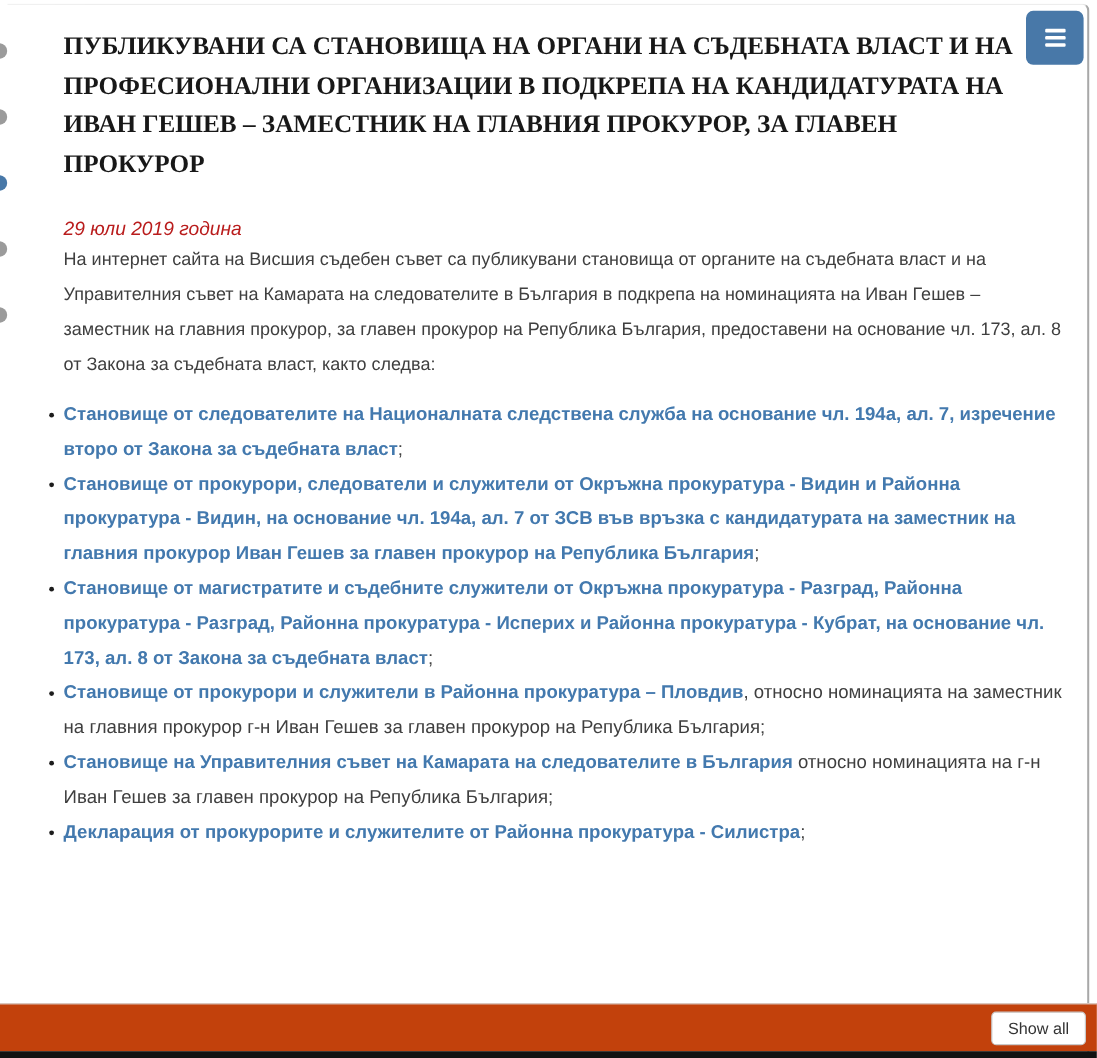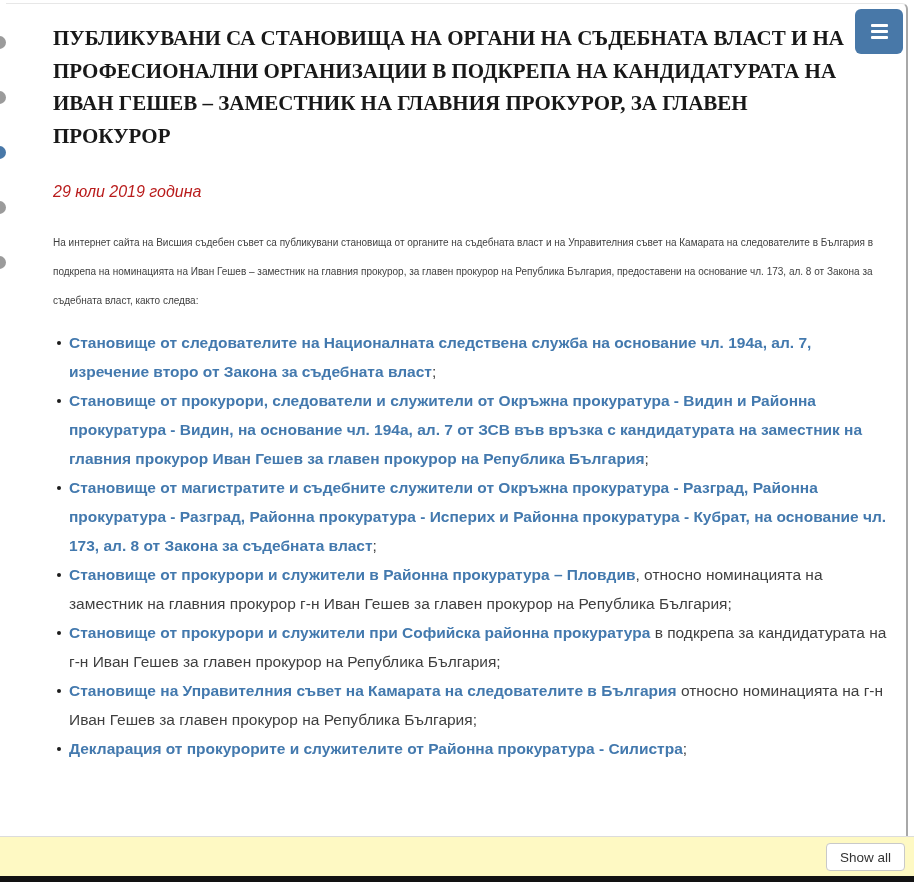--- a/index.html
+++ b/index.html
@@ -54,47 +54,46 @@
   }
 
   .date {
     margin-top:30px;
     font-style:italic;
     font-size:16px; line-height:20px;
     color:#b91c1c;
   }
 
   .intro {
-    margin-top:26px;
-    font-size:10px; line-height:29px;
+    font-size:15px; line-height:29px;
     color:#3f3f3f;
   }
 
   .statements {
     list-style:none;
     margin-top:13px;
   }
   .statements li {
     position:relative;
-    font-size:15.5px; line-height:29px;margin-left:16px;
+    font-size:15.5px; line-height:29px;
   }
   .statements .bullet {
     position:absolute; left:-12px; top:12.5px;
     width:4px; height:4px; border-radius:50%;
     background:#1c1c1c;
   }
   .statements a.link {
     color:#4379ae; font-weight:bold; text-decoration:none; cursor:pointer;
   }
   .statements .suffix { color:#3f3f3f; font-weight:normal; }
 
   
   .footer {
     position:absolute; left:0; bottom:6px; width:914px; height:40px;
-    background:#fef9c3; border-top:1px solid #dcdcdc;
+    background:#c2410c; border-top:1px solid #dcdcdc;
     z-index:10;
   }
   .show-all-btn {
     position:absolute; right:9px; top:6px;
     height:28px; padding:0 13px;
     background:#ffffff; border:1px solid #c9c9c9; border-radius:4px;
     font-family:"Liberation Sans", sans-serif;
     font-size:13.5px; color:#333333;
     cursor:pointer;
   }
@@ -126,21 +125,20 @@
 
 <div class="content">
   <h1 class="title">ПУБЛИКУВАНИ СА СТАНОВИЩА НА ОРГАНИ НА СЪДЕБНАТА ВЛАСТ И НА ПРОФЕСИОНАЛНИ ОРГАНИЗАЦИИ В ПОДКРЕПА НА КАНДИДАТУРАТА НА ИВАН ГЕШЕВ – ЗАМЕСТНИК НА ГЛАВНИЯ ПРОКУРОР, ЗА ГЛАВЕН ПРОКУРОР</h1>
   <p class="date">29 юли 2019 година</p>
   <p class="intro">На интернет сайта на Висшия съдебен съвет са публикувани становища от органите на съдебната власт и на Управителния съвет на Камарата на следователите в България в подкрепа на номинацията на Иван Гешев – заместник на главния прокурор, за главен прокурор на Република България, предоставени на основание чл. 173, ал. 8 от Закона за съдебната власт, както следва:</p>
   <ul class="statements">
       <li><span class="bullet"></span><a class="link">Становище от следователите на Националната следствена служба на основание чл. 194а, ал. 7, изречение второ от Закона за съдебната власт</a><span class="suffix">;</span></li>
       <li><span class="bullet"></span><a class="link">Становище от прокурори, следователи и служители от Окръжна прокуратура - Видин и Районна прокуратура - Видин, на основание чл. 194а, ал. 7 от ЗСВ във връзка с кандидатурата на заместник на главния прокурор Иван Гешев за главен прокурор на Република България</a><span class="suffix">;</span></li>
       <li><span class="bullet"></span><a class="link">Становище от магистратите и съдебните служители от Окръжна прокуратура - Разград, Районна прокуратура - Разград, Районна прокуратура - Исперих и Районна прокуратура - Кубрат, на основание чл. 173, ал. 8 от Закона за съдебната власт</a><span class="suffix">;</span></li>
       <li><span class="bullet"></span><a class="link">Становище от прокурори и служители в Районна прокуратура – Пловдив</a><span class="suffix">, относно номинацията на заместник на главния прокурор г-н Иван Гешев за главен прокурор на Република България;</span></li>
-      <li><span class="bullet"></span><a class="link">Становище от прокурори и служители при Софийска районна прокуратура</a><span class="suffix"> в подкрепа за кандидатурата на г-н Иван Гешев за главен прокурор на Република България;</span></li>
       <li><span class="bullet"></span><a class="link">Становище на Управителния съвет на Камарата на следователите в България</a><span class="suffix"> относно номинацията на г-н Иван Гешев за главен прокурор на Република България;</span></li>
       <li><span class="bullet"></span><a class="link">Декларация от прокурорите и служителите от Районна прокуратура - Силистра</a><span class="suffix">;</span></li>
     </ul>
 </div>
 
 <div class="footer">
   <button class="show-all-btn">Show all</button>
 </div>
 <div class="bottom-bar"></div>
 

